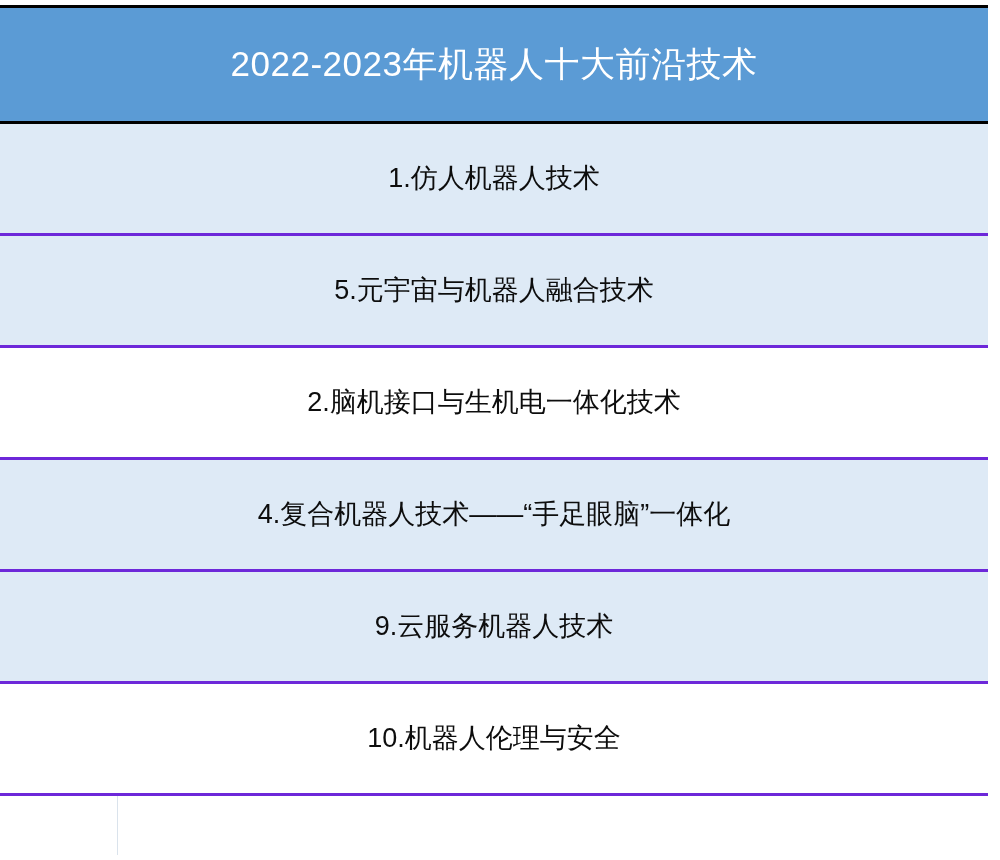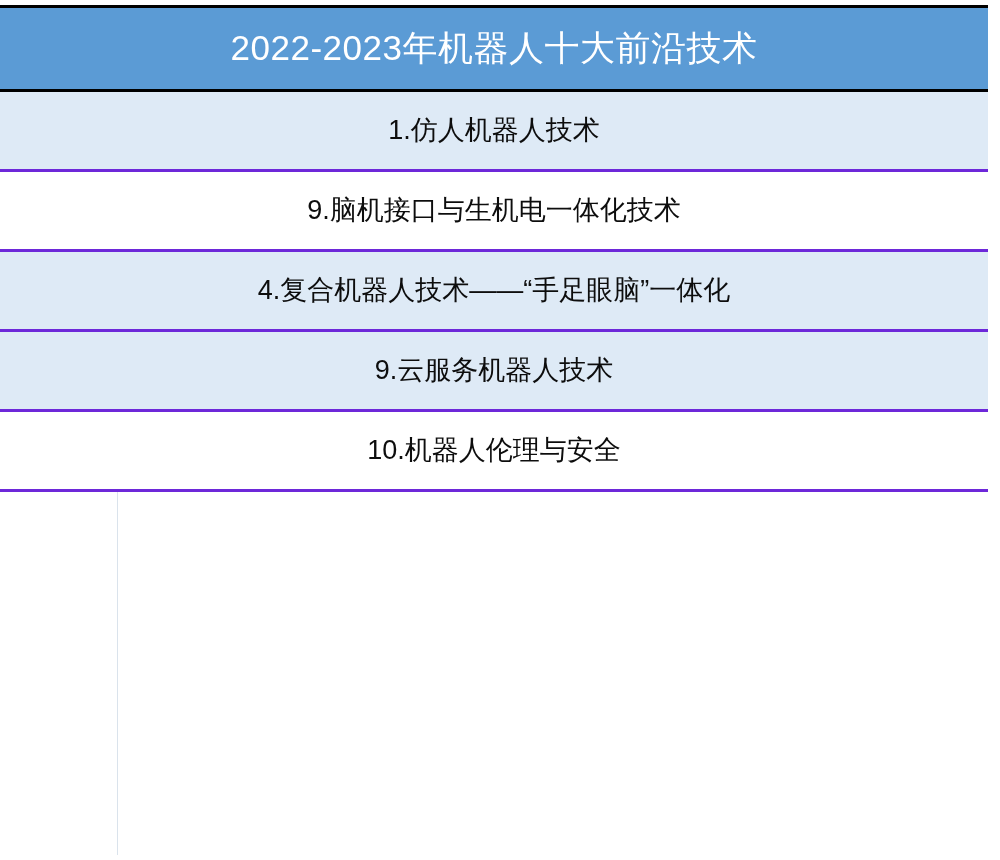--- a/index.html
+++ b/index.html
@@ -27,21 +27,21 @@
   .tech-table {
     position: absolute;
     left: 0px;
     top: 5px;
     width: 988px;
     border-collapse: collapse;
     table-layout: fixed;
   }
 
   .tech-table td {
-    padding: 0;
+    padding: 16px;
     margin: 0;
     vertical-align: middle;
     text-align: center;
     position: relative;
   }
 
   
   .row-header td {
     height: 81px;
     background: #5B9BD5;
@@ -118,24 +118,29 @@
 
       <tr class="row-body row-shaded">
         <td>
           <span class="item-text">1.仿人机器人技术</span>
         </td>
       </tr>
 
 
 
 
+      <tr class="row-body row-shaded">
+        <td>
+          <span class="item-text">5.元宇宙与机器人融合技术</span>
+        </td>
+      </tr>
 
       <tr class="row-body row-plain">
         <td>
-          <span class="item-text">9.脑机接口与生机电一体化技术</span>
+          <span class="item-text">2.脑机接口与生机电一体化技术</span>
         </td>
       </tr>
 
       <tr class="row-body row-shaded">
         <td>
           <span class="item-text">4.复合机器人技术——“手足眼脑”一体化</span>
         </td>
       </tr>
 
 

